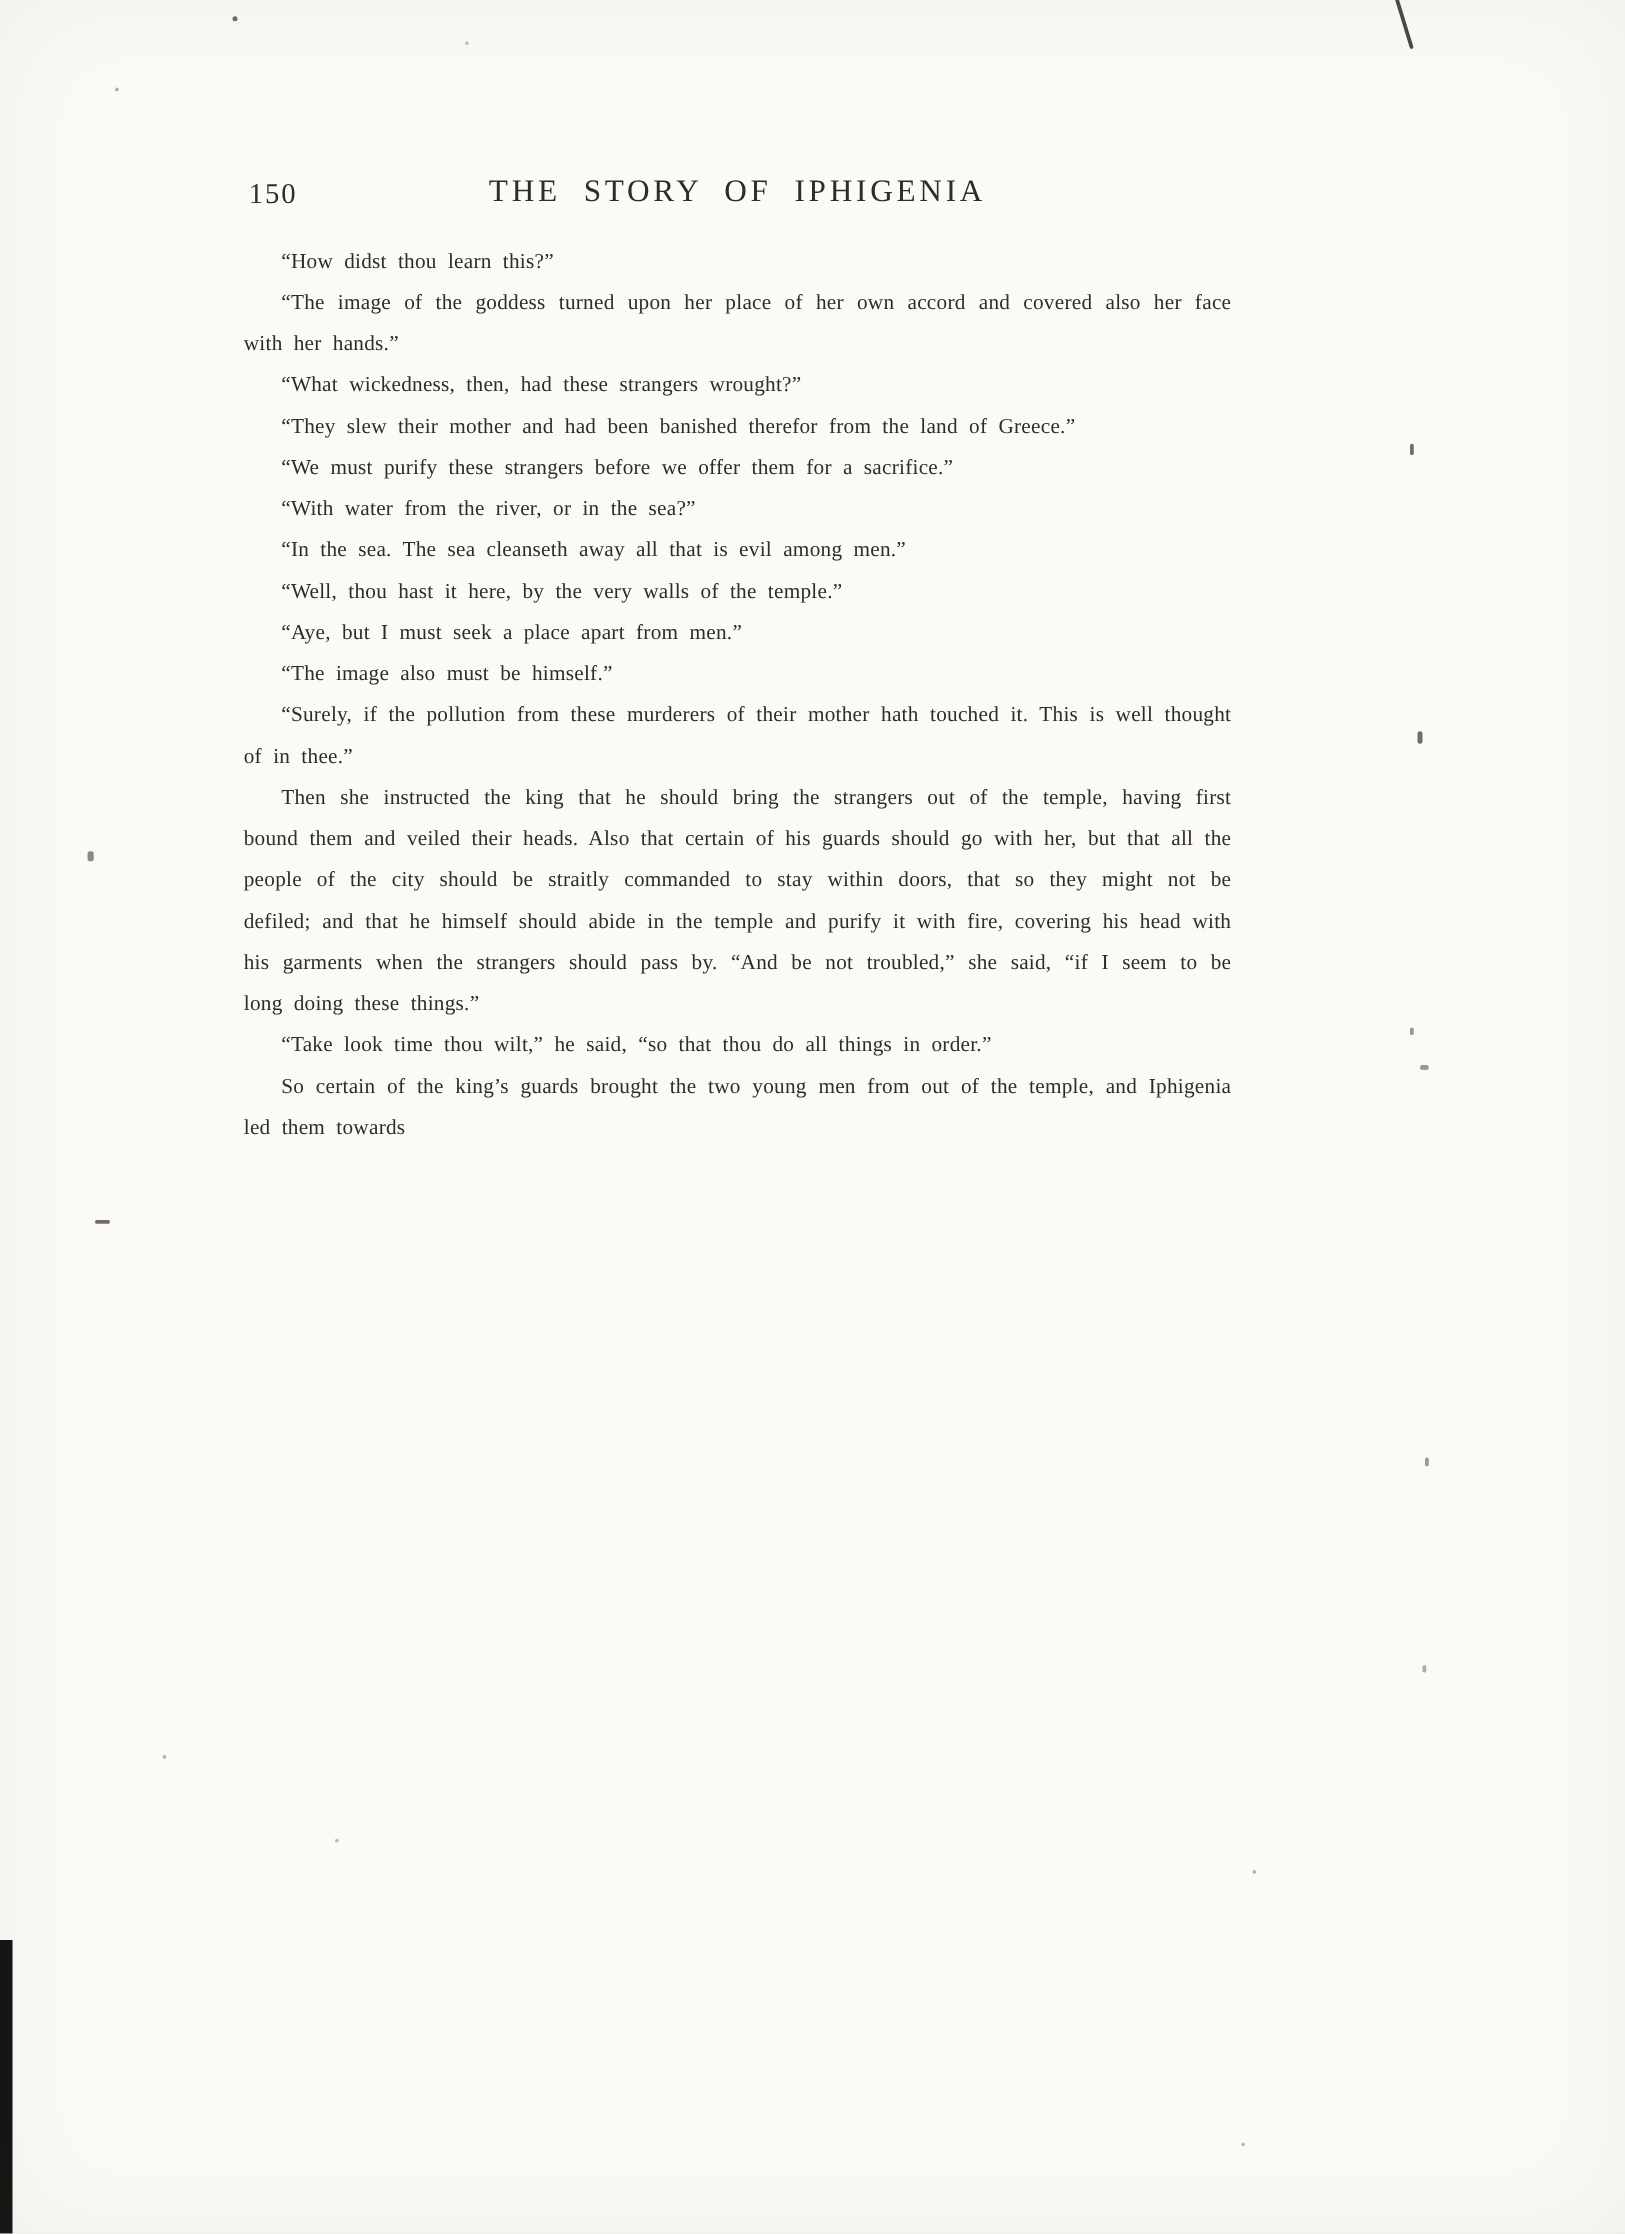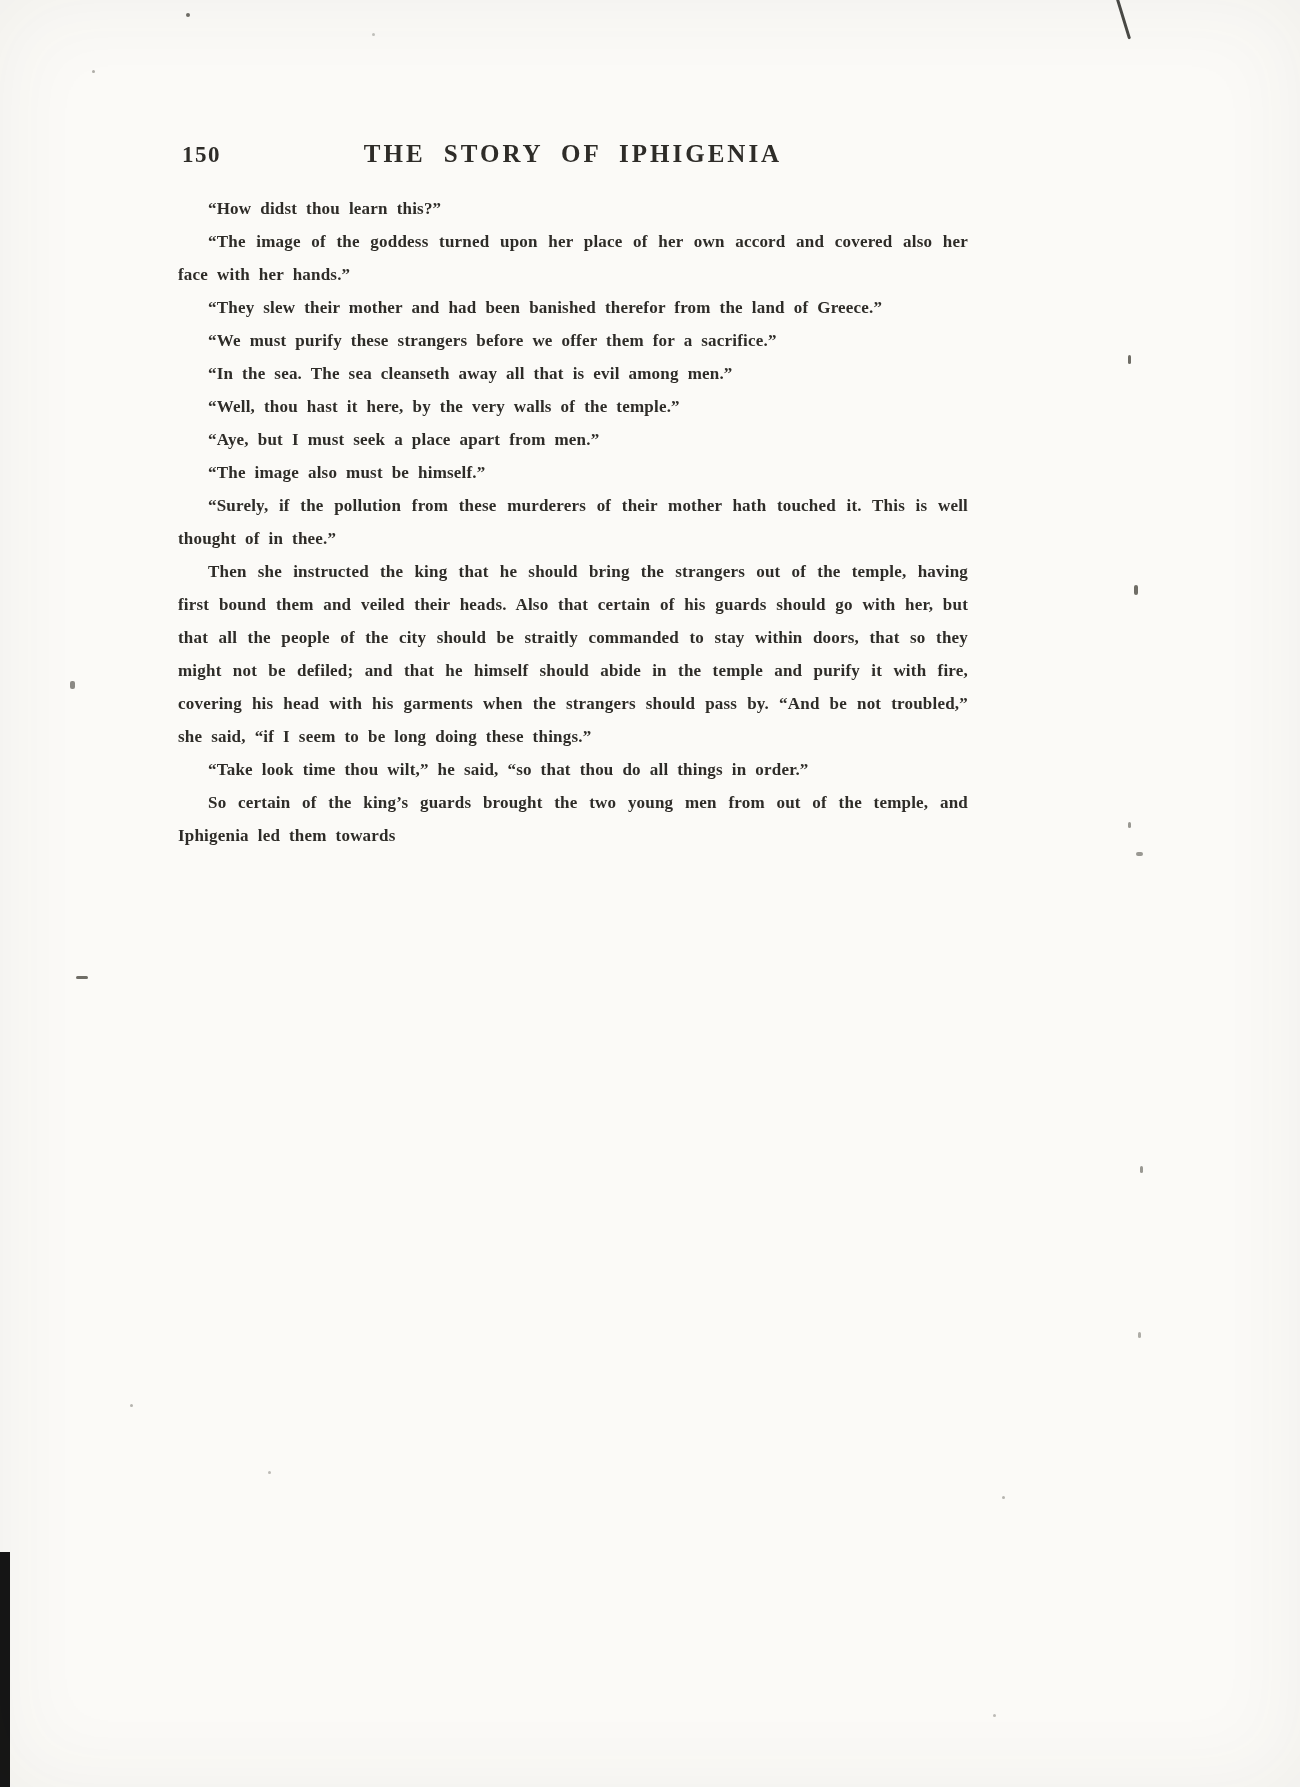--- a/index.html
+++ b/index.html
@@ -16,24 +16,23 @@
   }
   .page::after {
     content: "";
     position: absolute;
     inset: 0;
     box-shadow: inset 0 0 90px rgba(60,60,55,0.06);
     pointer-events: none;
   }
   .column {
     position: absolute;
-    left: 178px;
+    left: 195px;
     top: 140px;
     width: 790px;
-    font-weight: bold;
   }
   .running-head {
     position: relative;
     text-align: center;
     font-size: 25px;
     letter-spacing: 3px;
     word-spacing: 9px;
     margin-bottom: 24px;
     white-space: nowrap;
   }
@@ -99,26 +98,28 @@
       <span class="page-number">150</span>
       <span class="running-title">THE STORY OF IPHIGENIA</span>
     </header>
 
     <main class="text-block">
 
         <p>“How didst thou learn this?”</p>
 
         <p>“The image of the goddess turned upon her place of her own accord and covered also her face with her hands.”</p>
 
+        <p>“What wickedness, then, had these strangers wrought?”</p>
 
         <p>“They slew their mother and had been banished therefor from the land of Greece.”</p>
 
 
         <p>“We must purify these strangers before we offer them for a sacrifice.”</p>
 
+        <p>“With water from the river, or in the sea?”</p>
 
         <p>“In the sea. The sea cleanseth away all that is evil among men.”</p>
 
         <p>“Well, thou hast it here, by the very walls of the temple.”</p>
 
         <p>“Aye, but I must seek a place apart from men.”</p>
 
 
         <p>“The image also must be himself.”</p>
 

